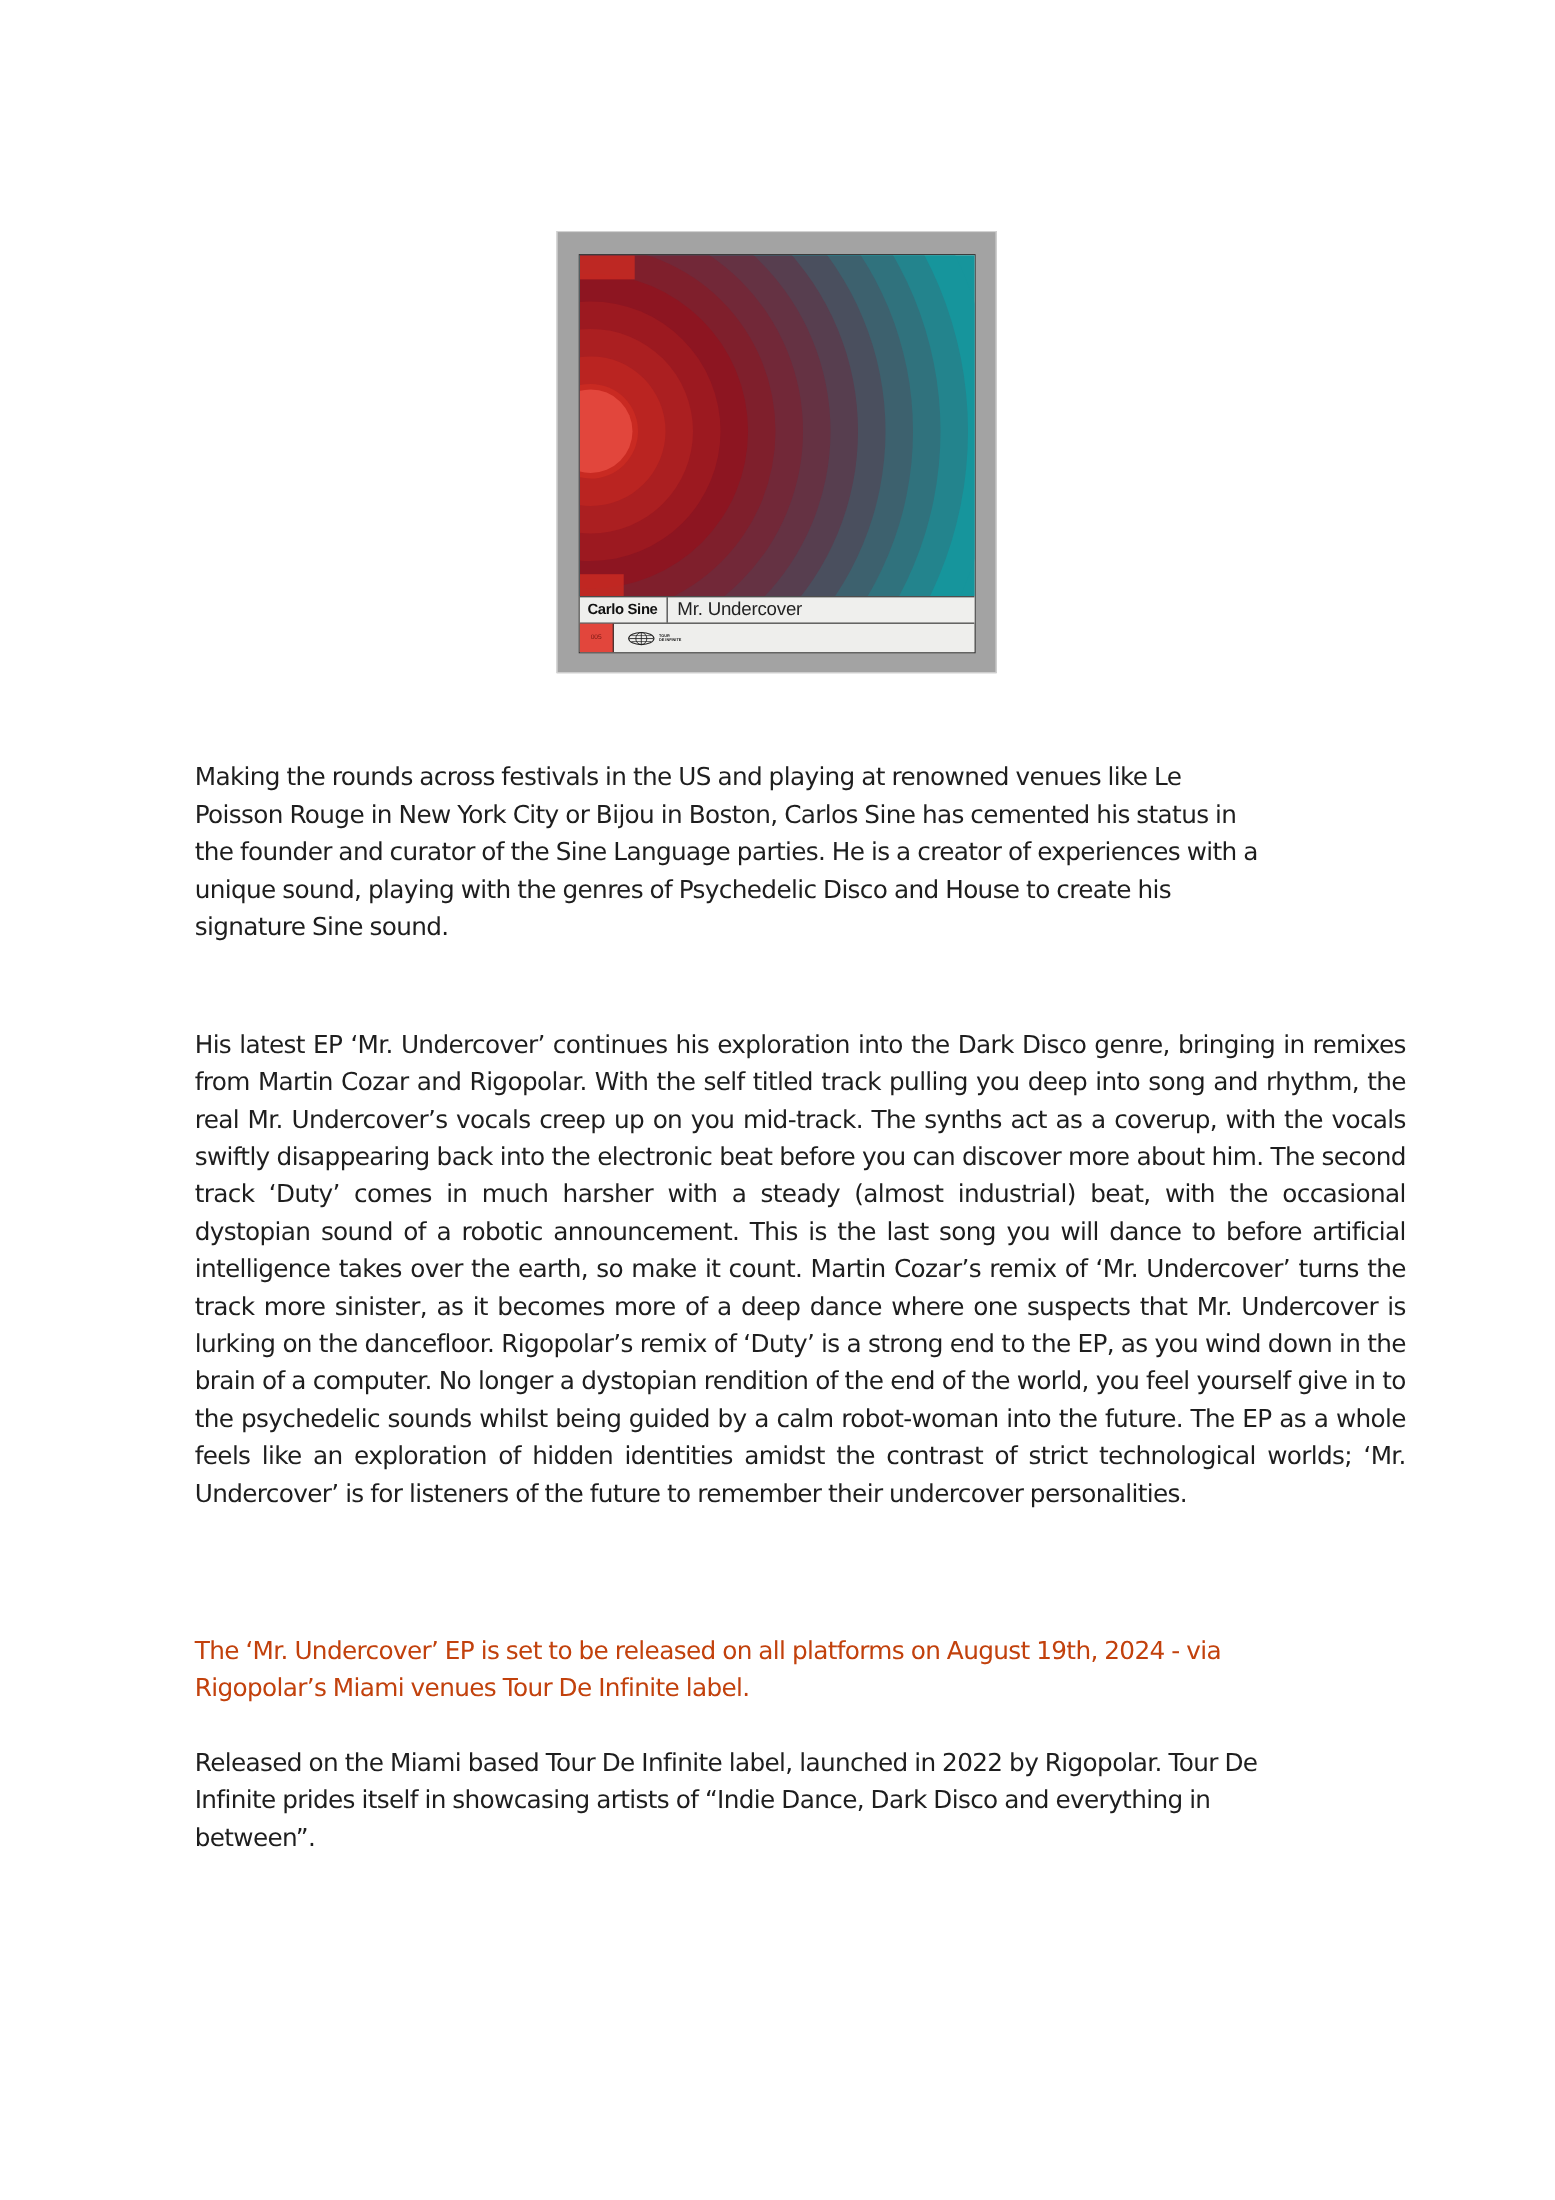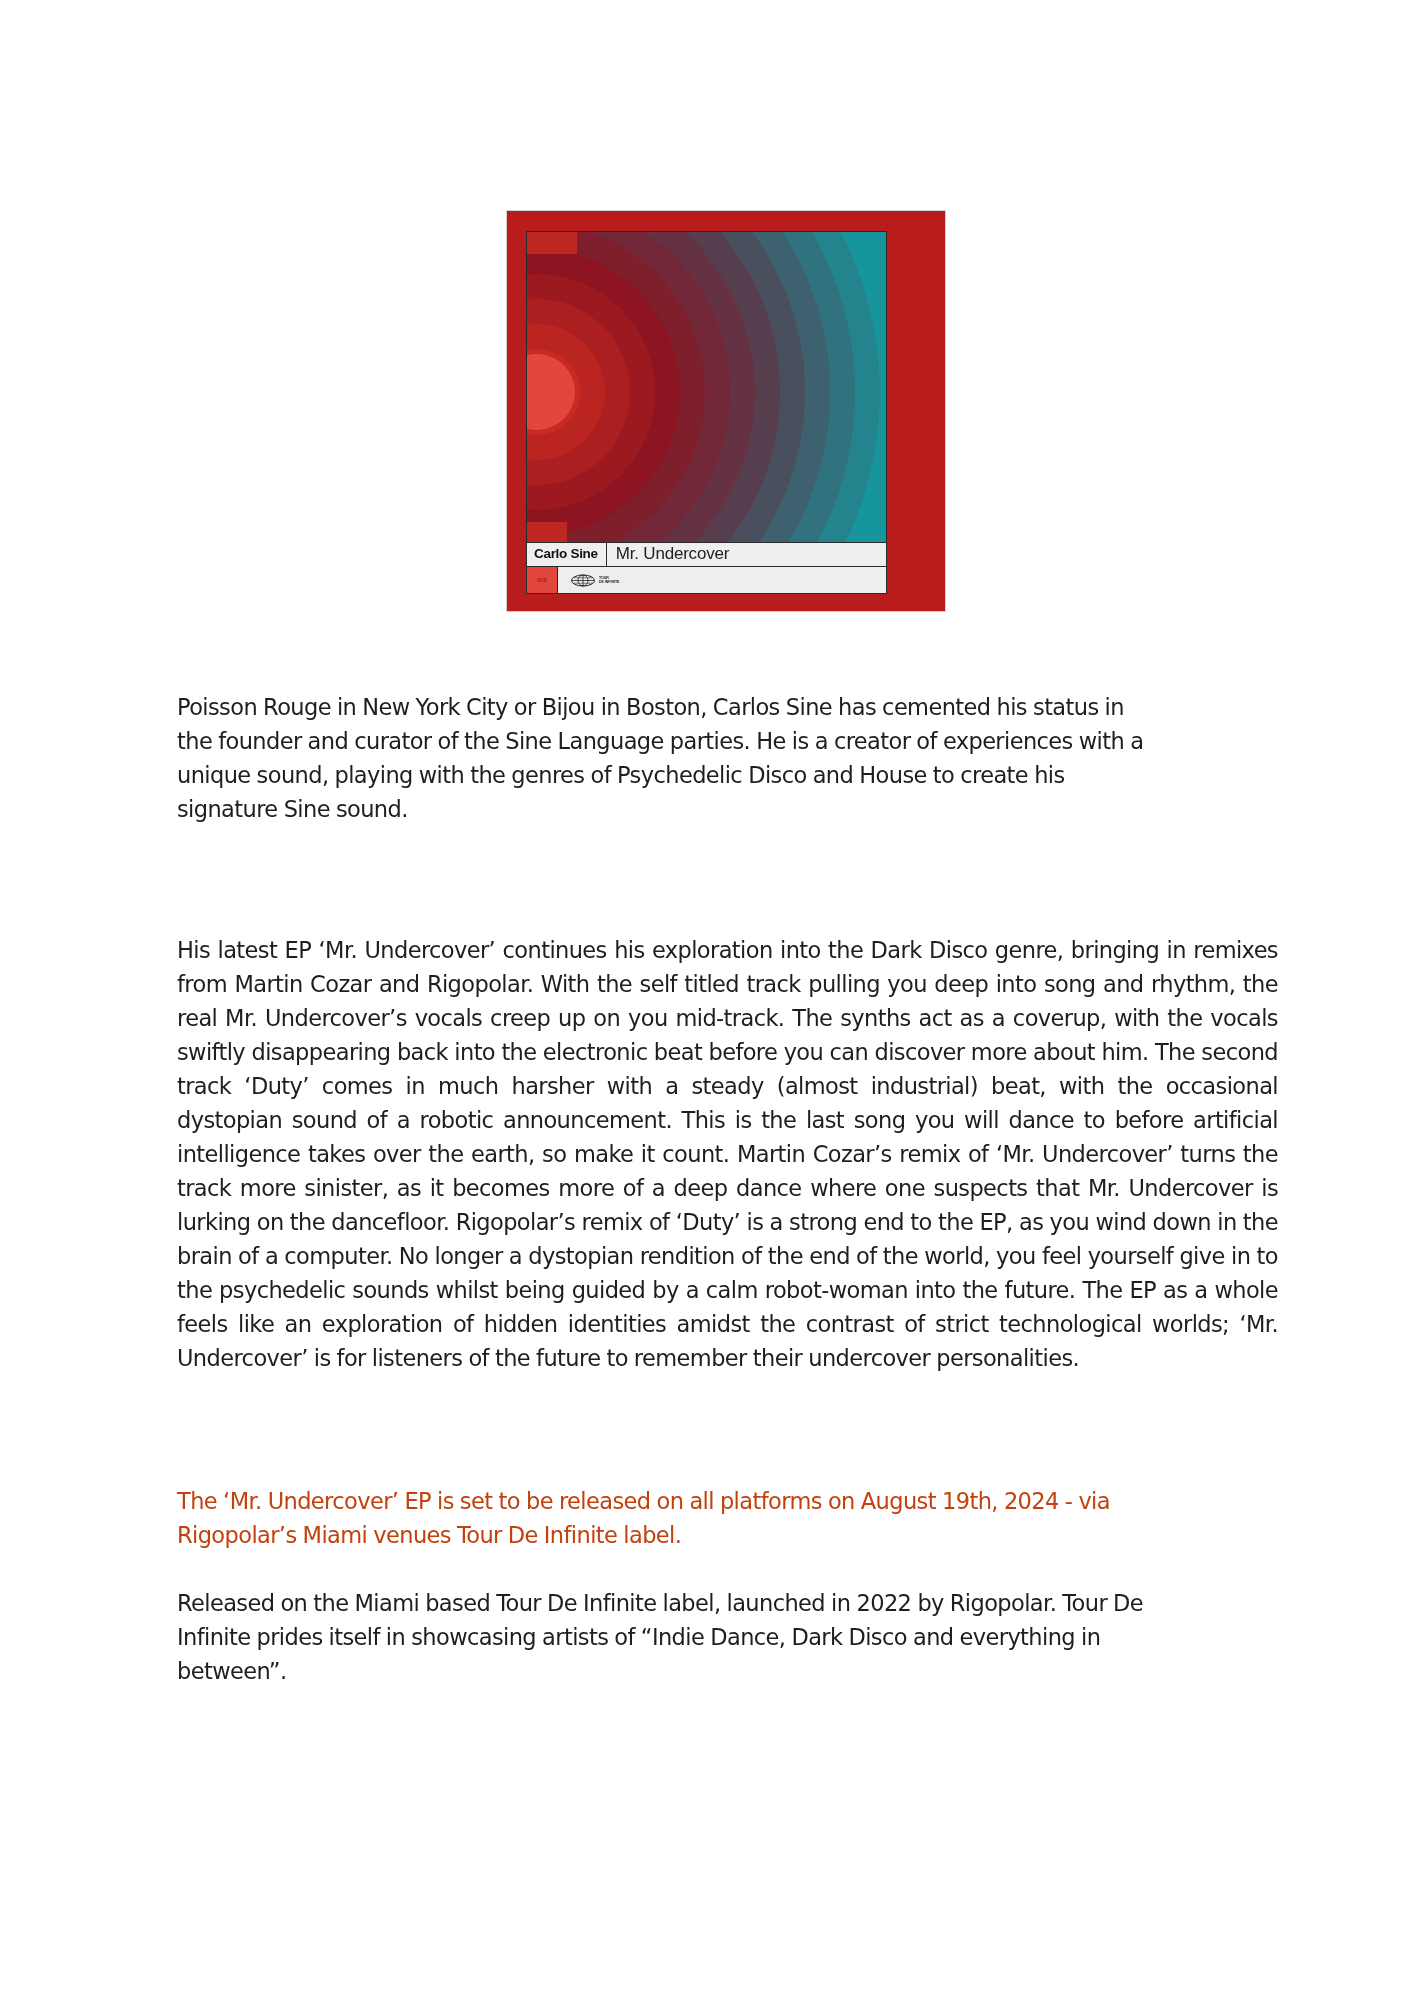--- a/index.html
+++ b/index.html
@@ -1,17 +1,17 @@
 <!DOCTYPE html>
 <html><head>
 <meta charset="utf-8">
 <style>
   html, body { margin:0; padding:0; background:#ffffff; }
   body { width:1414px; height:2000px; position:relative; overflow:hidden; font-family:"Liberation Sans", sans-serif; }
-  .cover-frame { position:absolute; left:506px; top:210px; width:440px; height:402px; background:#b91c1c; border:1px solid #d2d2d2; box-sizing:border-box; }
+  .cover-frame { position:absolute; left:506px; top:210px; width:400px; height:402px; background:#a3a3a3; border:1px solid #d2d2d2; box-sizing:border-box; }
   .cover-inner { position:absolute; left:19px; top:20px; width:361px; height:363px; border:1.5px solid #2a2a2a; box-sizing:border-box; overflow:hidden; background:#eeeeec; }
   .art { position:absolute; left:0; top:0; width:100%; height:310px; overflow:hidden; background:#1a9aa0; }
   .art svg { display:block; }
   .title-bar { position:absolute; left:0; top:310px; width:100%; height:25px; border-top:1.5px solid #2a2a2a; border-bottom:1.5px solid #2a2a2a; box-sizing:border-box; display:flex; background:#efefed; }
   .artist { font-weight:bold; font-size:13.5px; color:#111; padding:0 8px 0 7px; line-height:22px; border-right:1.5px solid #2a2a2a; letter-spacing:-0.3px; }
   .ep-title { font-size:17px; color:#222; padding-left:9px; line-height:22px; letter-spacing:-0.2px; }
   .bottom-bar { position:absolute; left:0; top:335px; width:100%; height:26px; display:flex; align-items:center; }
   .cat-no { width:30px; height:100%; background:#e2463c; font-size:6px; color:#7a1a14; display:flex; align-items:center; justify-content:center; border-right:1.5px solid #2a2a2a; }
   .label-logo { margin-left:12px; display:flex; align-items:center; gap:3px; }
   .label-text { font-size:3.5px; line-height:4px; font-weight:bold; color:#222; }
@@ -67,20 +67,21 @@
         <div>
           <div class="label-text">TOUR</div>
           <div class="label-text">DE INFINITE</div>
         </div>
       </div>
     </div>
   </div>
 </div>
 
 <div class="text p1">
+  <p>Making the rounds across festivals in the US and playing at renowned venues like Le</p>
   <p>Poisson Rouge in New York City or Bijou in Boston, Carlos Sine has cemented his status in</p>
   <p>the founder and curator of the Sine Language parties. He is a creator of experiences with a</p>
   <p>unique sound, playing with the genres of Psychedelic Disco and House to create his</p>
   <p>signature Sine sound.</p>
 </div>
 
 <div class="text p2">
   <p>His latest EP ‘Mr. Undercover’ continues his exploration into the Dark Disco genre, bringing in remixes from Martin Cozar and Rigopolar. With the self titled track pulling you deep into song and rhythm, the real Mr. Undercover’s vocals creep up on you mid-track. The synths act as a coverup, with the vocals swiftly disappearing back into the electronic beat before you can discover more about him. The second track ‘Duty’ comes in much harsher with a steady (almost industrial) beat, with the occasional dystopian sound of a robotic announcement. This is the last song you will dance to before artificial intelligence takes over the earth, so make it count. Martin Cozar’s remix of ‘Mr. Undercover’ turns the track more sinister, as it becomes more of a deep dance where one suspects that Mr. Undercover is lurking on the dancefloor. Rigopolar’s remix of ‘Duty’ is a strong end to the EP, as you wind down in the brain of a computer. No longer a dystopian rendition of the end of the world, you feel yourself give in to the psychedelic sounds whilst being guided by a calm robot-woman into the future. The EP as a whole feels like an exploration of hidden identities amidst the contrast of strict technological worlds; ‘Mr. Undercover’ is for listeners of the future to remember their undercover personalities.</p>
 </div>
 

